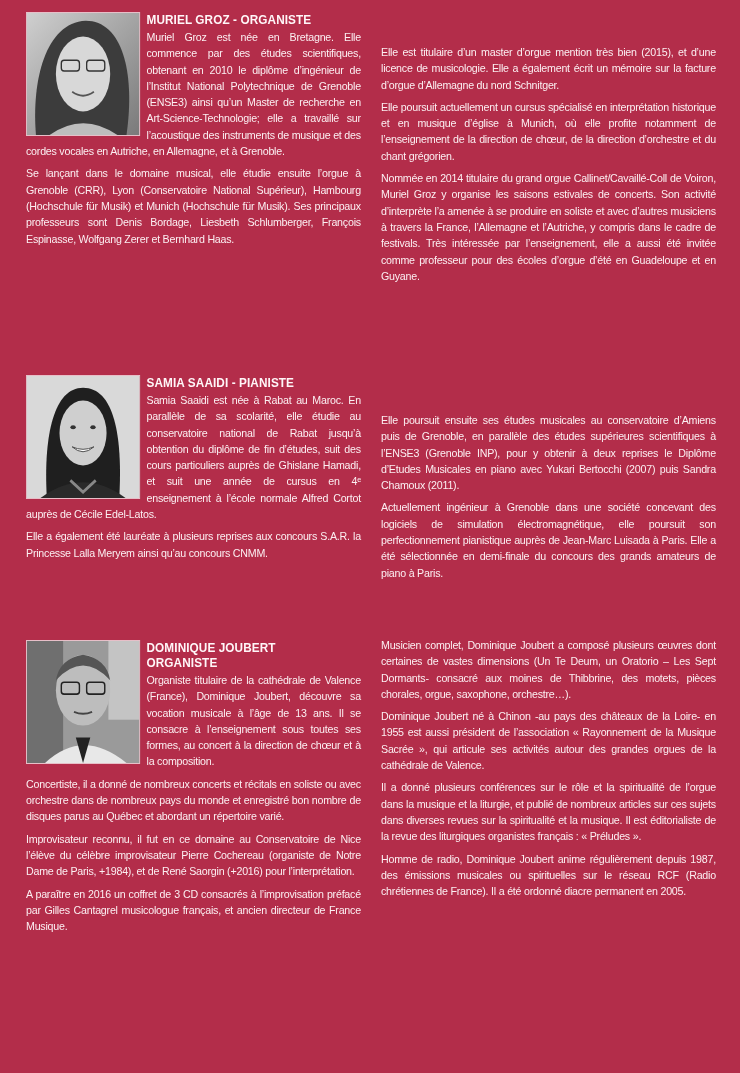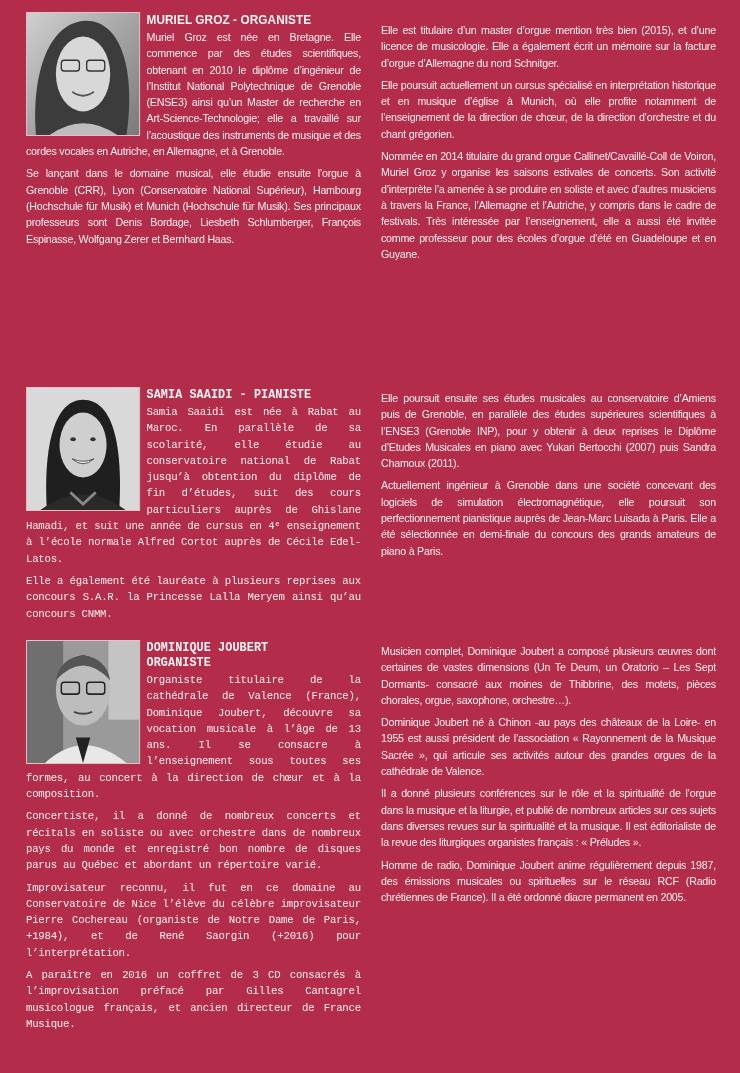--- a/index.html
+++ b/index.html
@@ -8,21 +8,21 @@
       height: 1073px;
       background: #B32D4A;
       color: #FCEFF2;
       font-family: "Liberation Sans Narrow", "Liberation Sans", sans-serif;
       overflow: hidden;
       position: relative;
     }
     .page { position: absolute; inset: 0; }
     .col { position: absolute; width: 335px; }
     .col-left { left: 26px; }
-    .col-right { left: 381px; }
+    .col-right { left: 381px; margin-top: 22px; }
     .bio-text {
       font-size: 11.6px;
       line-height: 16.3px;
       text-align: justify;
       letter-spacing: -0.25px;
       transform: scaleX(0.92);
       transform-origin: left top;
       width: 364px;
     }
     .bio-text p { margin: 0 0 6px 0; }
@@ -40,25 +40,25 @@
     .photo svg { display: block; width: 100%; height: 100%; }
     .heading {
       font-weight: bold;
       font-size: 12.8px;
       line-height: 15px;
       margin: 0 0 2px 0;
       color: #FFF6F8;
       letter-spacing: 0.1px;
     }
     .sec1 { top: 12px; }
-    .sec2 { top: 387px; font-family: Liberation Mono, monospace; }
-    .sec3 { top: 640px; font-family: Liberation Mono, monospace; }
+    .sec2 { top: 375px; }
+    .sec3 { top: 640px; }
     .r1 { top: 22px; }
     .r2 { top: 390px; }
-    .r3 { top: 643px; }
+    .r3 { top: 615px; }
   </style>
 </head>
 <body>
 
 <div class="page">
 
   <div class="col col-left sec1">
     <div class="bio-text">
       <div class="photo">
         <svg viewBox="0 0 124 124">

